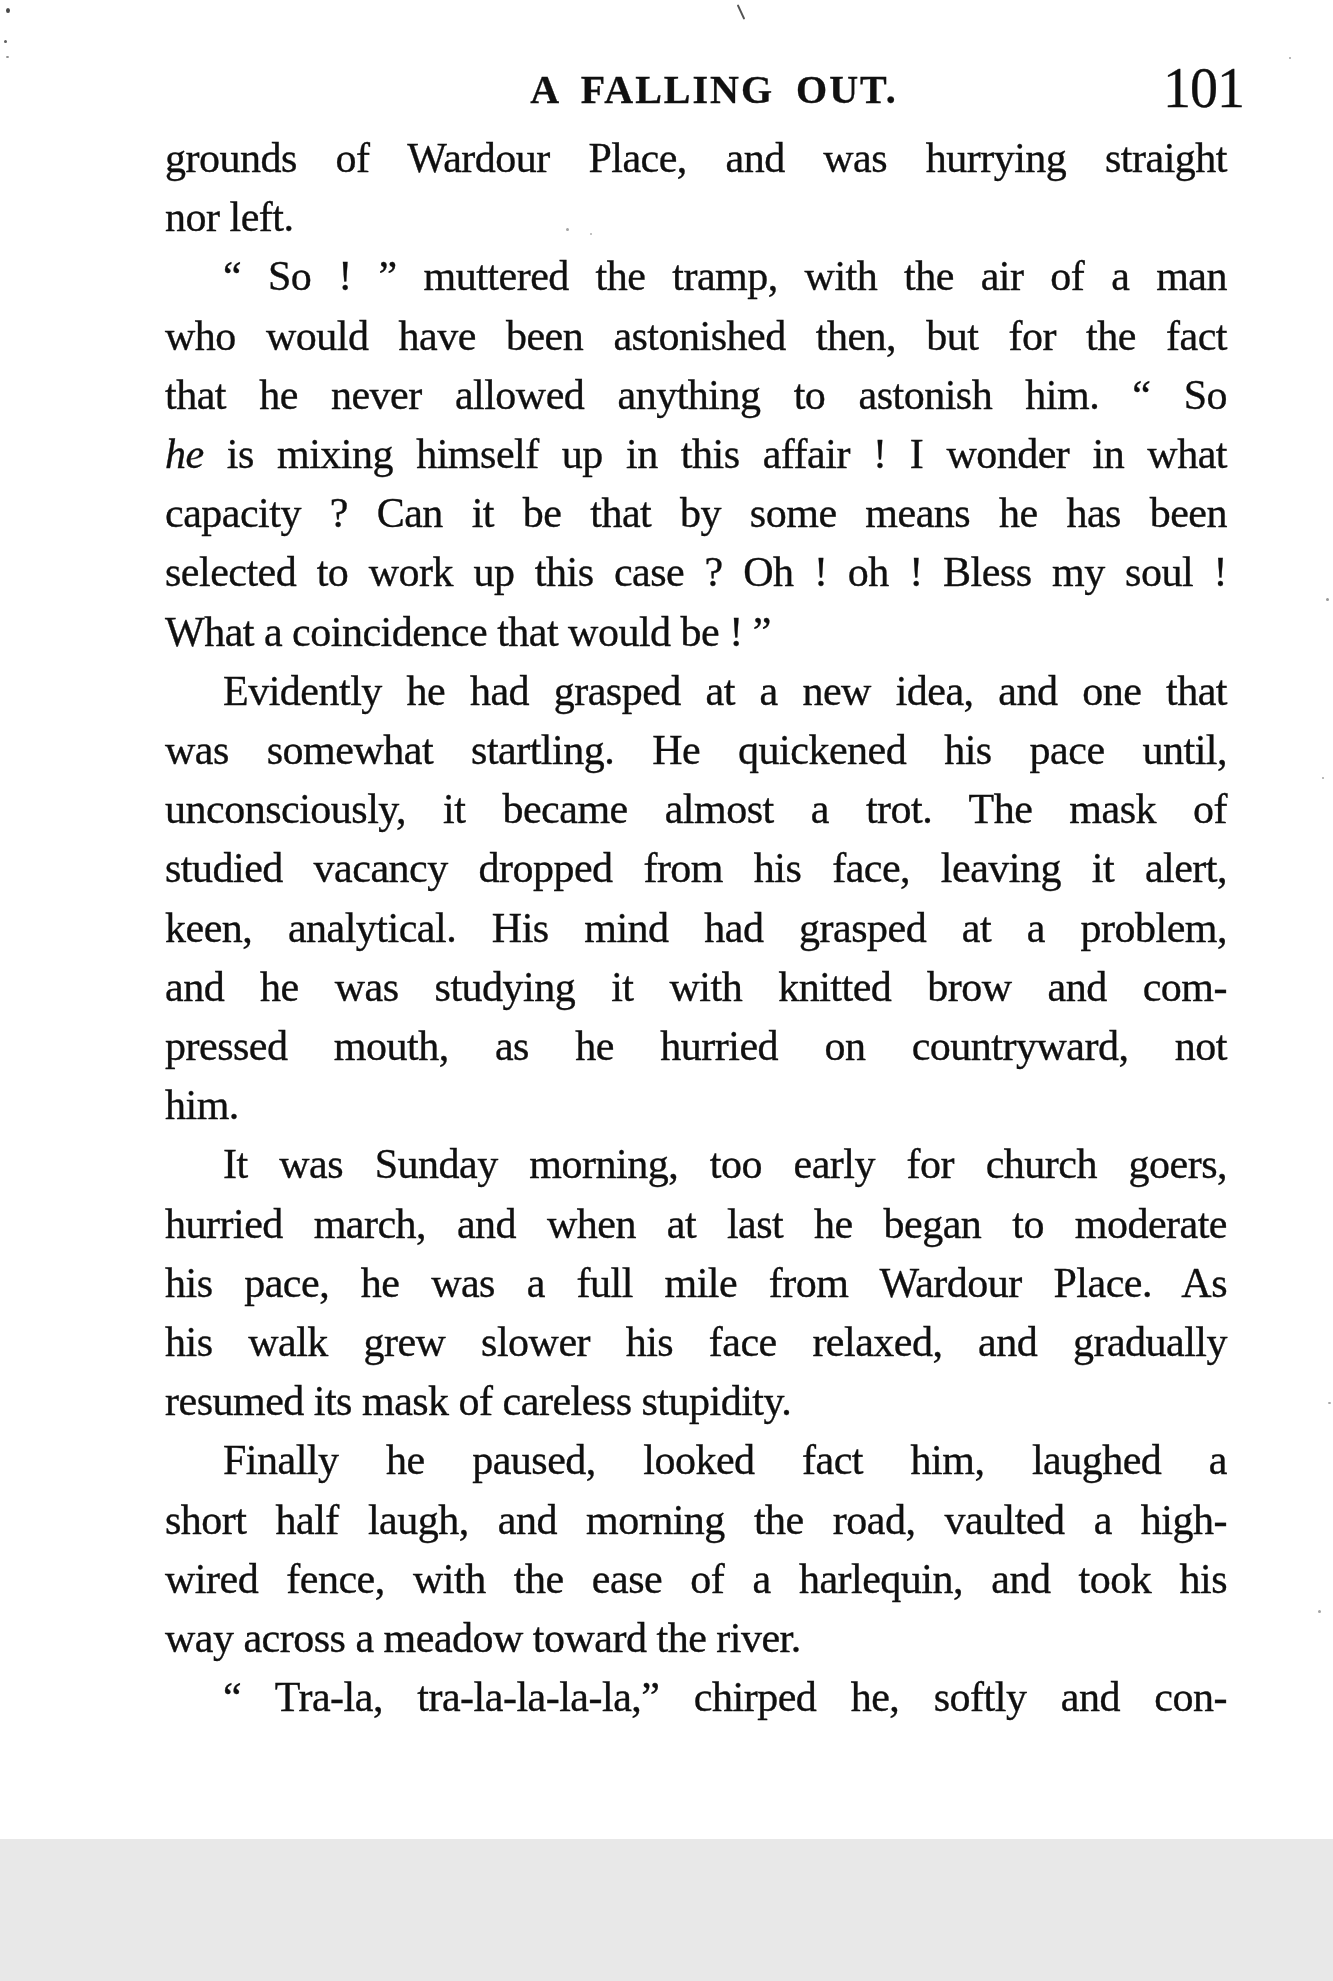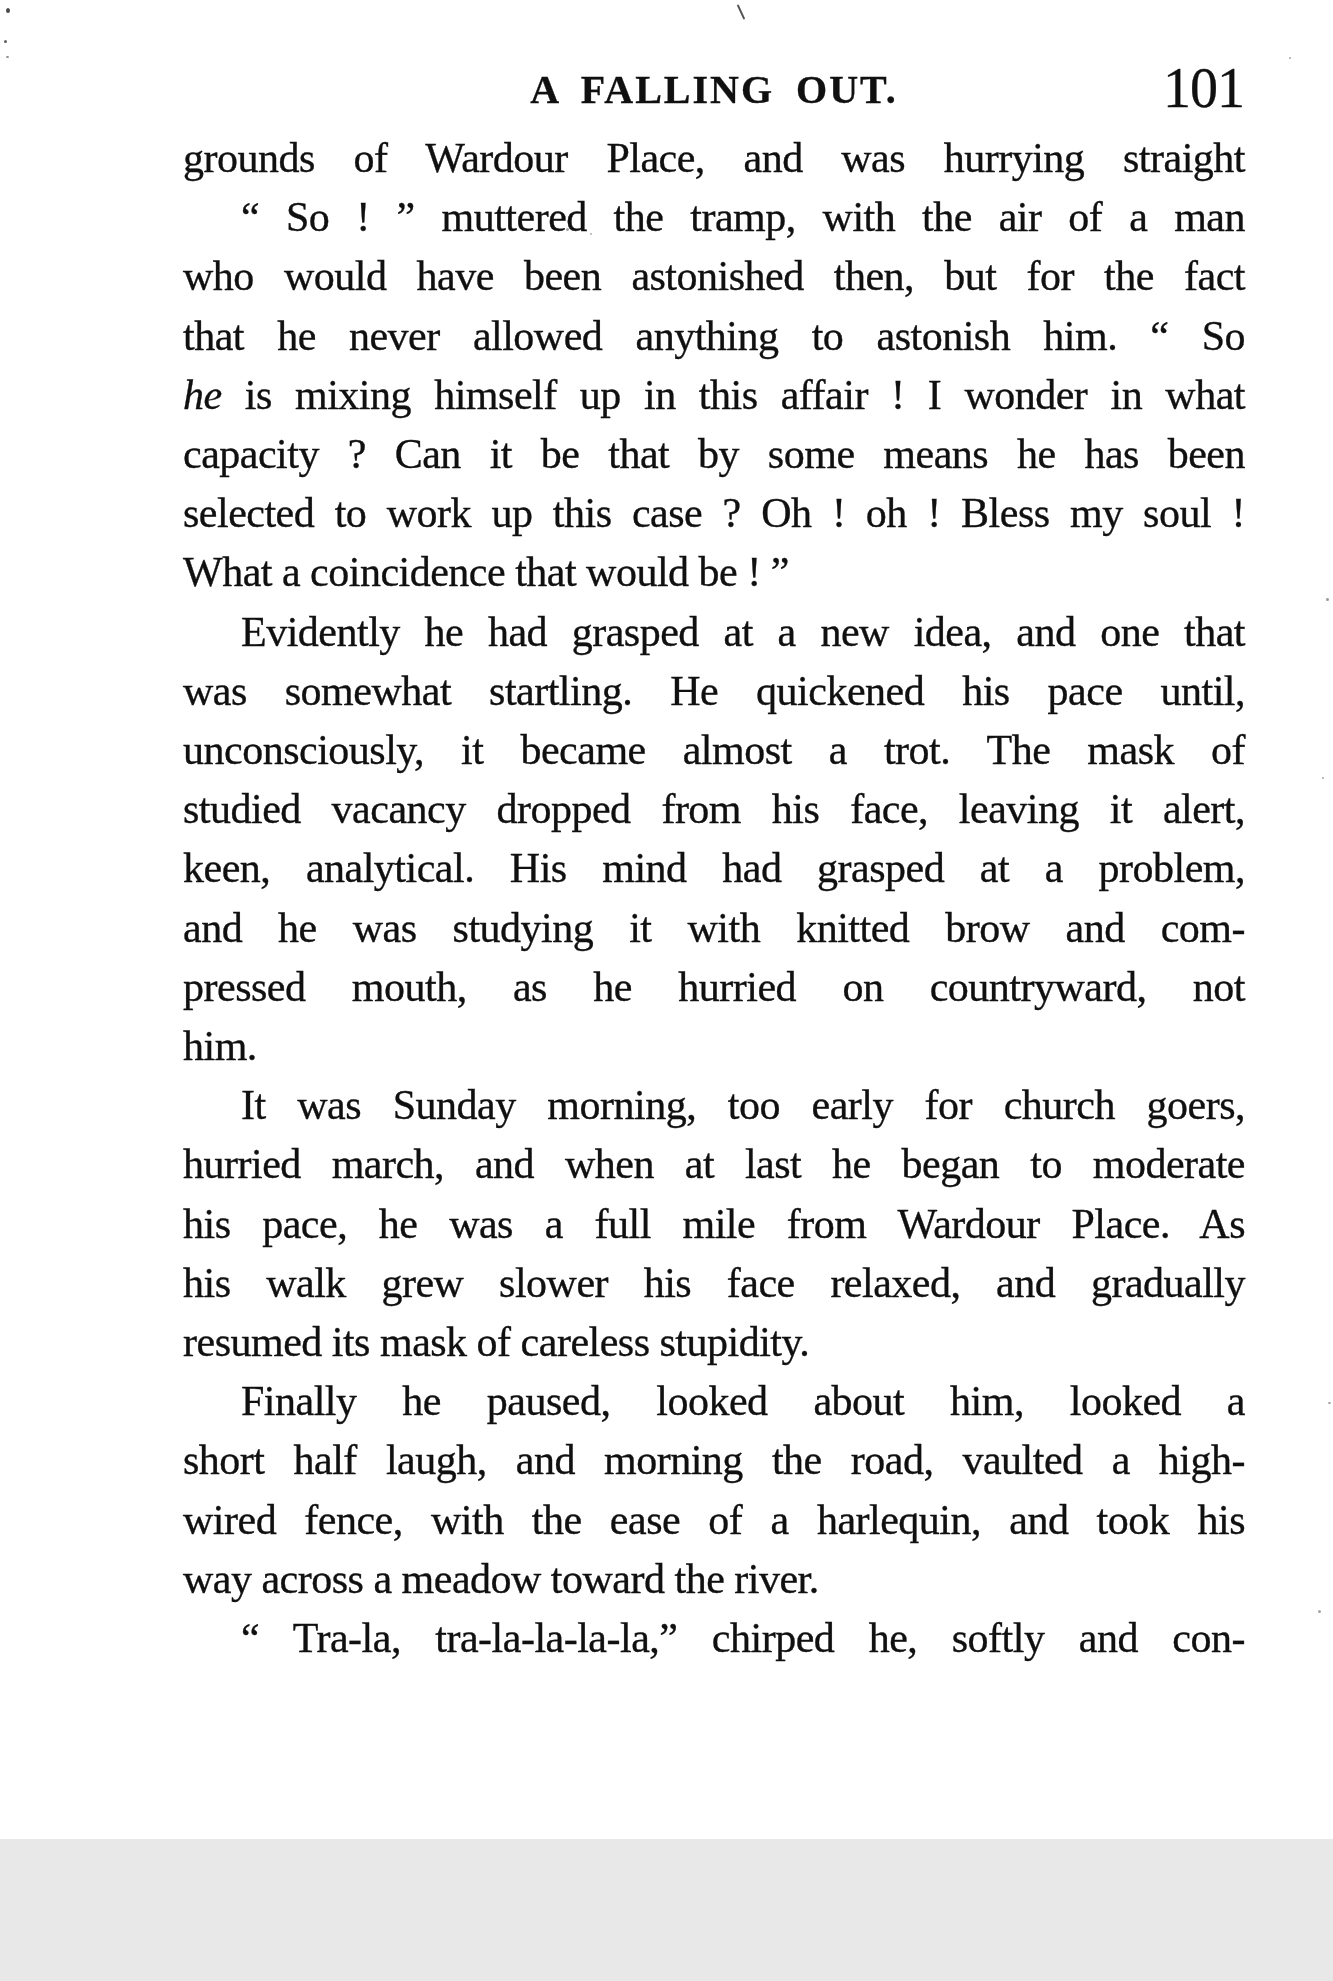--- a/index.html
+++ b/index.html
@@ -41,21 +41,21 @@
     right: 1px;
     top: 60px;
     font-size: 56px;
     line-height: 56px;
     font-weight: 400;
     letter-spacing: -1px;
     -webkit-text-stroke: 0.3px currentColor;
   }
   .body-text {
     position: absolute;
-    left: 183px;
+    left: 165px;
     top: 129px;
     width: 1062px;
   }
   .line {
     font-size: 42px;
     line-height: 59.2px;
     letter-spacing: -0.5px;
     text-align: justify;
     text-align-last: justify;
     white-space: normal;
@@ -84,41 +84,42 @@
 
 <div class="page">
 
   <div class="header-row">
     <div class="running-title">A FALLING OUT.</div>
     <div class="page-number">101</div>
   </div>
 
   <div class="body-text">
       <div class="line"><span>grounds of Wardour Place, and was hurrying straight</span></div>
+      <div class="line end"><span>nor left.</span></div>
       <div class="line indent"><span>“ So ! ” muttered the tramp, with the air of a man</span></div>
       <div class="line"><span>who would have been astonished then, but for the fact</span></div>
       <div class="line"><span>that he never allowed anything to astonish him.  “ So</span></div>
       <div class="line"><i>he</i><span> is mixing himself up in this affair !  I wonder in what</span></div>
       <div class="line"><span>capacity ?  Can it be that by some means he has been</span></div>
       <div class="line"><span>selected to work up this case ?  Oh ! oh ! Bless my soul !</span></div>
       <div class="line end"><span>What a coincidence that would be ! ”</span></div>
       <div class="line indent"><span>Evidently he had grasped at a new idea, and one that</span></div>
       <div class="line"><span>was somewhat startling.  He quickened his pace until,</span></div>
       <div class="line"><span>unconsciously, it became almost a trot.  The mask of</span></div>
       <div class="line"><span>studied vacancy dropped from his face, leaving it alert,</span></div>
       <div class="line"><span>keen, analytical.  His mind had grasped at a problem,</span></div>
       <div class="line"><span>and he was studying it with knitted brow and com-</span></div>
       <div class="line"><span>pressed mouth, as he hurried on countryward, not</span></div>
       <div class="line end"><span>him.</span></div>
       <div class="line indent"><span>It was Sunday morning, too early for church goers,</span></div>
       <div class="line"><span>hurried march, and when at last he began to moderate</span></div>
       <div class="line"><span>his pace, he was a full mile from Wardour Place.  As</span></div>
       <div class="line"><span>his walk grew slower his face relaxed, and gradually</span></div>
       <div class="line end"><span>resumed its mask of careless stupidity.</span></div>
-      <div class="line indent"><span>Finally he paused, looked about him, looked a</span></div>
+      <div class="line indent"><span>Finally he paused, looked fact him, laughed a</span></div>
       <div class="line"><span>short half laugh, and morning the road, vaulted a high-</span></div>
       <div class="line"><span>wired fence, with the ease of a harlequin, and took his</span></div>
       <div class="line end"><span>way across a meadow toward the river.</span></div>
       <div class="line indent"><span>“ Tra-la, tra-la-la-la-la,” chirped he, softly and con-</span></div>
     </div>
 
   <div id="specks">
       <div class="speck" style="left: 6px; top: 8px; width: 4px; height: 5px; opacity: 0.8;"></div>
       <div class="speck" style="left: 4px; top: 40px; width: 3px; height: 3px; opacity: 0.7;"></div>
       <div class="speck" style="left: 6px; top: 56px; width: 3px; height: 2px; opacity: 0.5;"></div>

